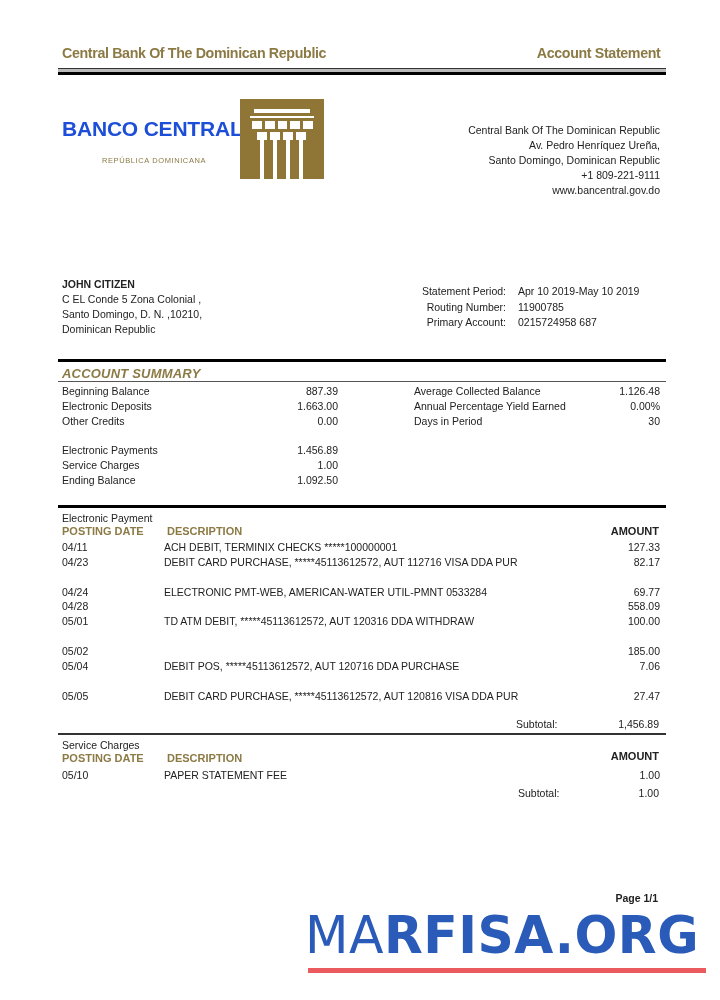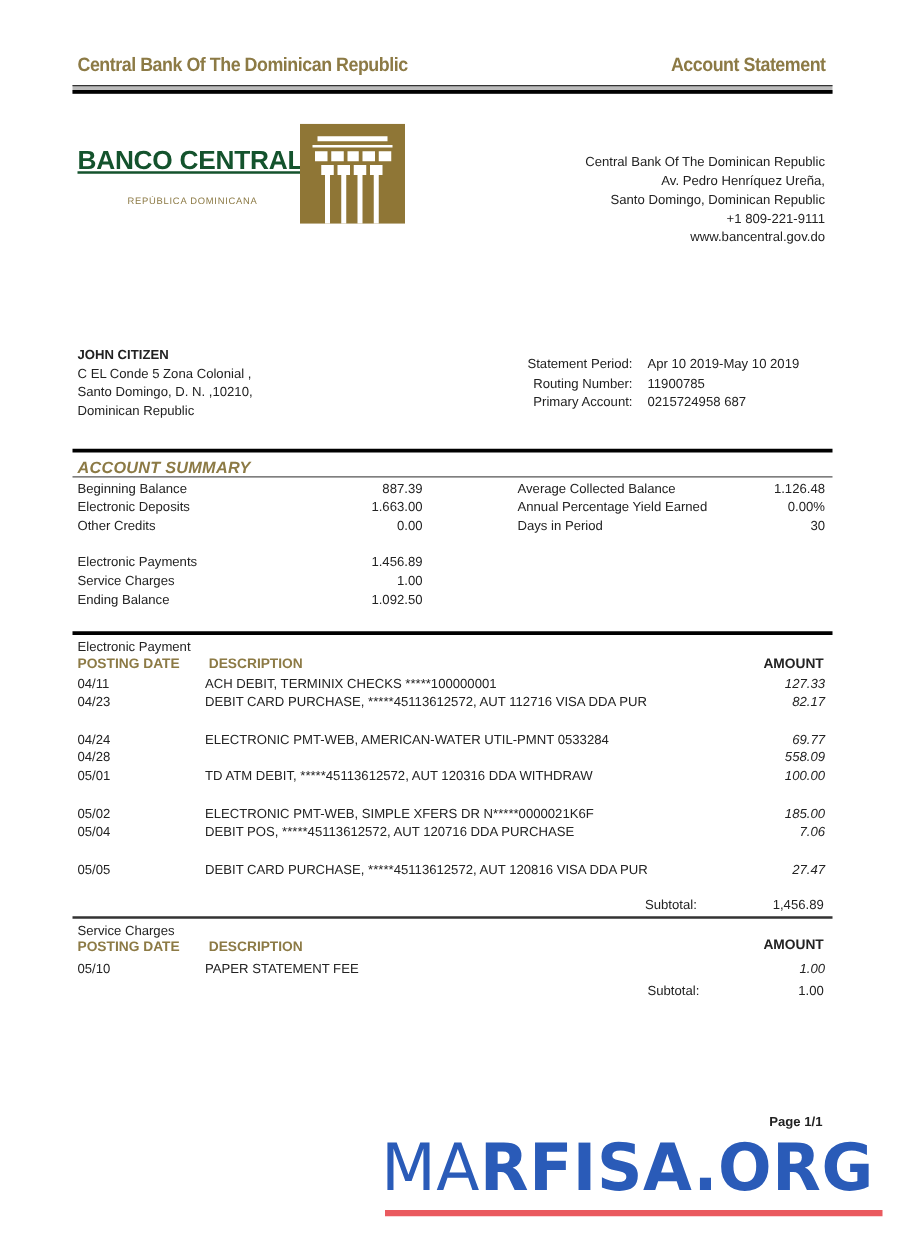--- a/index.html
+++ b/index.html
@@ -4,21 +4,21 @@
   <style>
     * { margin: 0; padding: 0; box-sizing: border-box; }
     html, body { width: 720px; height: 1000px; background: #ffffff; overflow: hidden; }
     body { position: relative; font-family: "Liberation Sans", sans-serif; color: #222; }
     .abs { position: absolute; }
     .hdr-title { top: 44px; font-size: 15.5px; font-weight: bold; letter-spacing: -0.4px; color: #8c7a45; transform: scaleX(0.92); transform-origin: left top; }
     .hdr-left { left: 62px; }
     .hdr-right { right: 60px; transform-origin: right top; }
     .dbl-rule { left: 58px; width: 608px; top: 68px; height: 7px; border-top: 1.5px solid #333; border-bottom: 3px solid #000; background: #bbb; }
     .logo-text { left: 62px; top: 118px; }
-    .logo-main { font-size: 21px; font-weight: bold; color: #14532d; letter-spacing: -0.2px; line-height: 22px; text-decoration: underline; }
+    .logo-main { font-size: 21px; font-weight: bold; color: #1d4ed8; letter-spacing: -0.2px; line-height: 22px; }
     .logo-sub { font-size: 7.5px; font-weight: normal; color: #8c7a45; letter-spacing: 0.6px; margin-top: 16px; padding-left: 40px; }
     .logo-mark { left: 240px; top: 99px; width: 84px; height: 80px; }
     .bank-addr { right: 60px; top: 123px; text-align: right; font-size: 10.5px; line-height: 15px; color: #222; }
     .cust { left: 62px; top: 277px; font-size: 10.5px; line-height: 15px; }
     .cust .name { font-weight: bold; }
     .stmt { left: 420px; top: 284px; font-size: 10.5px; line-height: 15.5px; }
     .stmt .row { display: flex; }
     .stmt .lbl { width: 98px; text-align: right; padding-right: 12px; }
     .rule-thick { left: 58px; width: 608px; height: 3px; background: #000; }
     .rule-thin { left: 58px; width: 608px; height: 1px; background: #555; }
@@ -26,21 +26,21 @@
     .summary-l { left: 62px; top: 384px; width: 276px; font-size: 10.5px; line-height: 14.8px; }
     .summary-r { left: 414px; top: 384px; width: 246px; font-size: 10.5px; line-height: 14.8px; }
     .kv { display: flex; justify-content: space-between; gap: 32px; }
     .gap { height: 15px; }
     .tx-head { font-size: 11px; font-weight: bold; color: #8c7a45; }
     .amt-head { font-size: 11px; font-weight: bold; color: #222; }
     .tx { font-size: 10.5px; line-height: 14.8px; }
     .tx .row { position: relative; height: 14.8px; }
     .tx .date { position: absolute; left: 0; }
     .tx .desc { position: absolute; left: 102px; white-space: nowrap; }
-    .tx .amt { position: absolute; right: 0; font-style: italic; }
+    .tx .amt { position: absolute; right: 0; }
     .subtotal { font-size: 10.5px; }
     .page-no { right: 62px; top: 892px; font-size: 10.5px; font-weight: bold; }
     .wm { left: 305px; top: 905px; font-size: 52px; letter-spacing: 0.5px; color: #2a5bb8; font-family: "DejaVu Sans", sans-serif; line-height: 60px; transform: scaleX(0.97); transform-origin: left top; }
     .wm b { font-weight: bold; }
     .wm-line { left: 308px; top: 968px; width: 398px; height: 5px; background: #ea5a5f; }
   </style>
 </head>
 <body>
 
 <div class="abs hdr-title hdr-left">Central Bank Of The Dominican Republic</div>
@@ -177,21 +177,20 @@
       <span class="amt">558.09</span>
     </div>
   <div class="row">
       <span class="date">05/01</span>
       <span class="desc">TD ATM DEBIT, *****45113612572, AUT 120316 DDA WITHDRAW</span>
       <span class="amt">100.00</span>
     </div>
   <div style="height:15px"></div>
   <div class="row">
       <span class="date">05/02</span>
-      <span class="desc">ELECTRONIC PMT-WEB, SIMPLE XFERS DR N*****0000021K6F</span>
       <span class="amt">185.00</span>
     </div>
   <div class="row">
       <span class="date">05/04</span>
       <span class="desc">DEBIT POS, *****45113612572, AUT 120716 DDA PURCHASE</span>
       <span class="amt">7.06</span>
     </div>
   <div style="height:15px"></div>
   <div class="row">
       <span class="date">05/05</span>

